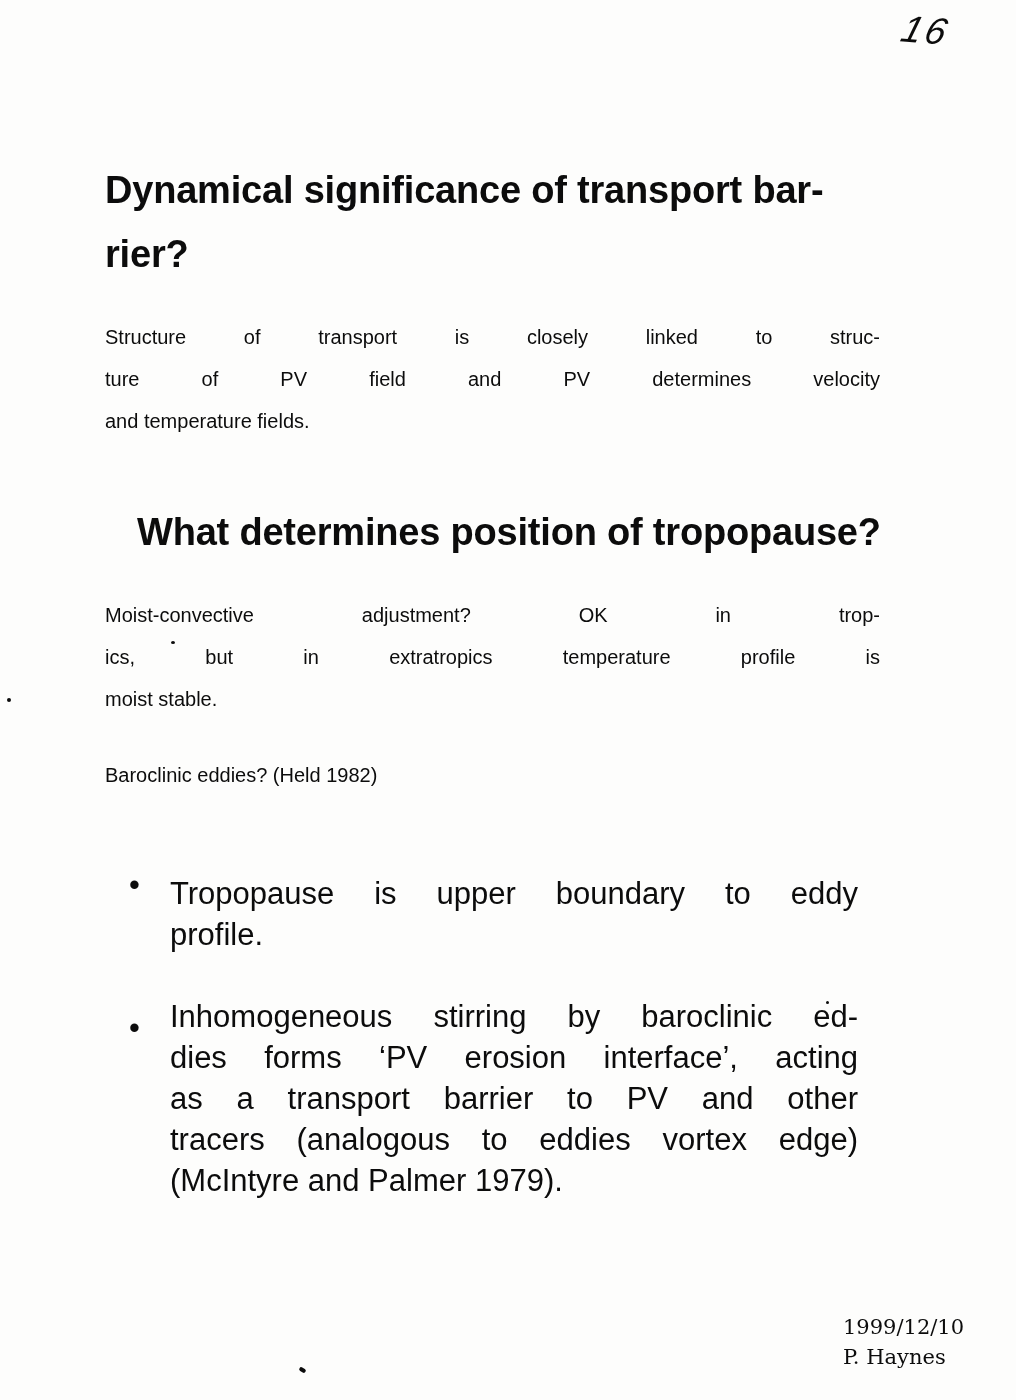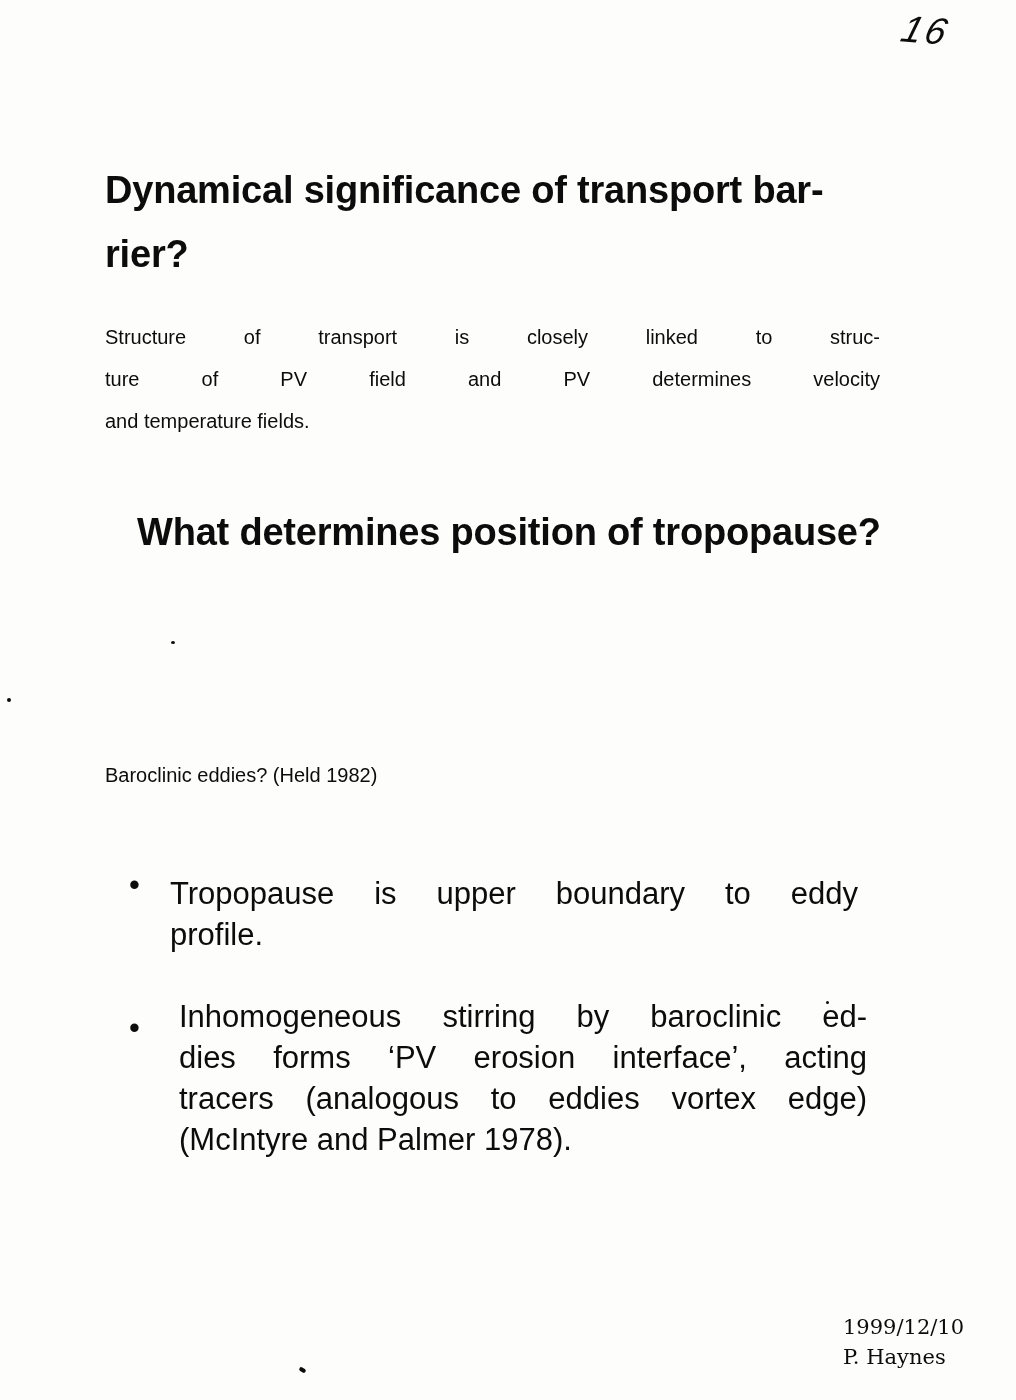--- a/index.html
+++ b/index.html
@@ -73,21 +73,21 @@
 
   
   .bullet-item {
     position: absolute;
     left: 170px;
     width: 688px;
     font-size: 31px;
     line-height: 41px;
   }
   #bullet-1 { top: 852px; margin-top: 21px; }
-  #bullet-2 { top: 996px; margin-left: 9px; }
+  #bullet-2 { top: 996px; }
   .bullet-dot {
     position: absolute;
     font-size: 31px;
     line-height: 1;
     color: var(--ink);
   }
   #bullet-dot-1 { left: 129px; top: 869px; }
   #bullet-dot-2 { left: 129px; top: 1012px; }
 
   
@@ -129,38 +129,42 @@
       <div class="jline">Structure of transport is closely linked to struc-</div>
       <div class="jline">ture of PV field and PV determines velocity</div>
       <div class="jline jline-last">and temperature fields.</div>
     </div>
 
   <div id="heading2" class="heading">
       <div class="jline jline-last">What determines position of tropopause?</div>
     </div>
 
   <div id="moist" class="para">
+      <div class="jline">Moist-convective adjustment?  OK in trop-</div>
+      <div class="jline">ics, but in extratropics temperature profile is</div>
+      <div class="jline jline-last">moist stable.</div>
     </div>
 
   <div id="baroclinic" class="para">
       <div class="jline jline-last">Baroclinic eddies? (Held 1982)</div>
     </div>
 
   <span id="bullet-dot-1" class="bullet-dot">•</span>
   <div id="bullet-1" class="bullet-item">
       <div class="jline">Tropopause is upper boundary to eddy</div>
       <div class="jline jline-last">profile.</div>
     </div>
 
   <span id="bullet-dot-2" class="bullet-dot">•</span>
   <div id="bullet-2" class="bullet-item">
       <div class="jline">Inhomogeneous stirring by baroclinic ed-</div>
       <div class="jline">dies forms ‘PV erosion interface’, acting</div>
+      <div class="jline">as a transport barrier to PV and other</div>
       <div class="jline">tracers (analogous to eddies vortex edge)</div>
-      <div class="jline jline-last">(McIntyre and Palmer 1978).</div>
+      <div class="jline jline-last">(McIntyre and Palmer 1979).</div>
     </div>
 
   <div class="footer">
     <div>1999/12/10</div>
     <div>P. Haynes</div>
   </div>
 
   <div id="speck-margin" class="speck"></div>
   <div id="speck-but" class="speck"></div>
   <div id="speck-ed" class="speck"></div>

